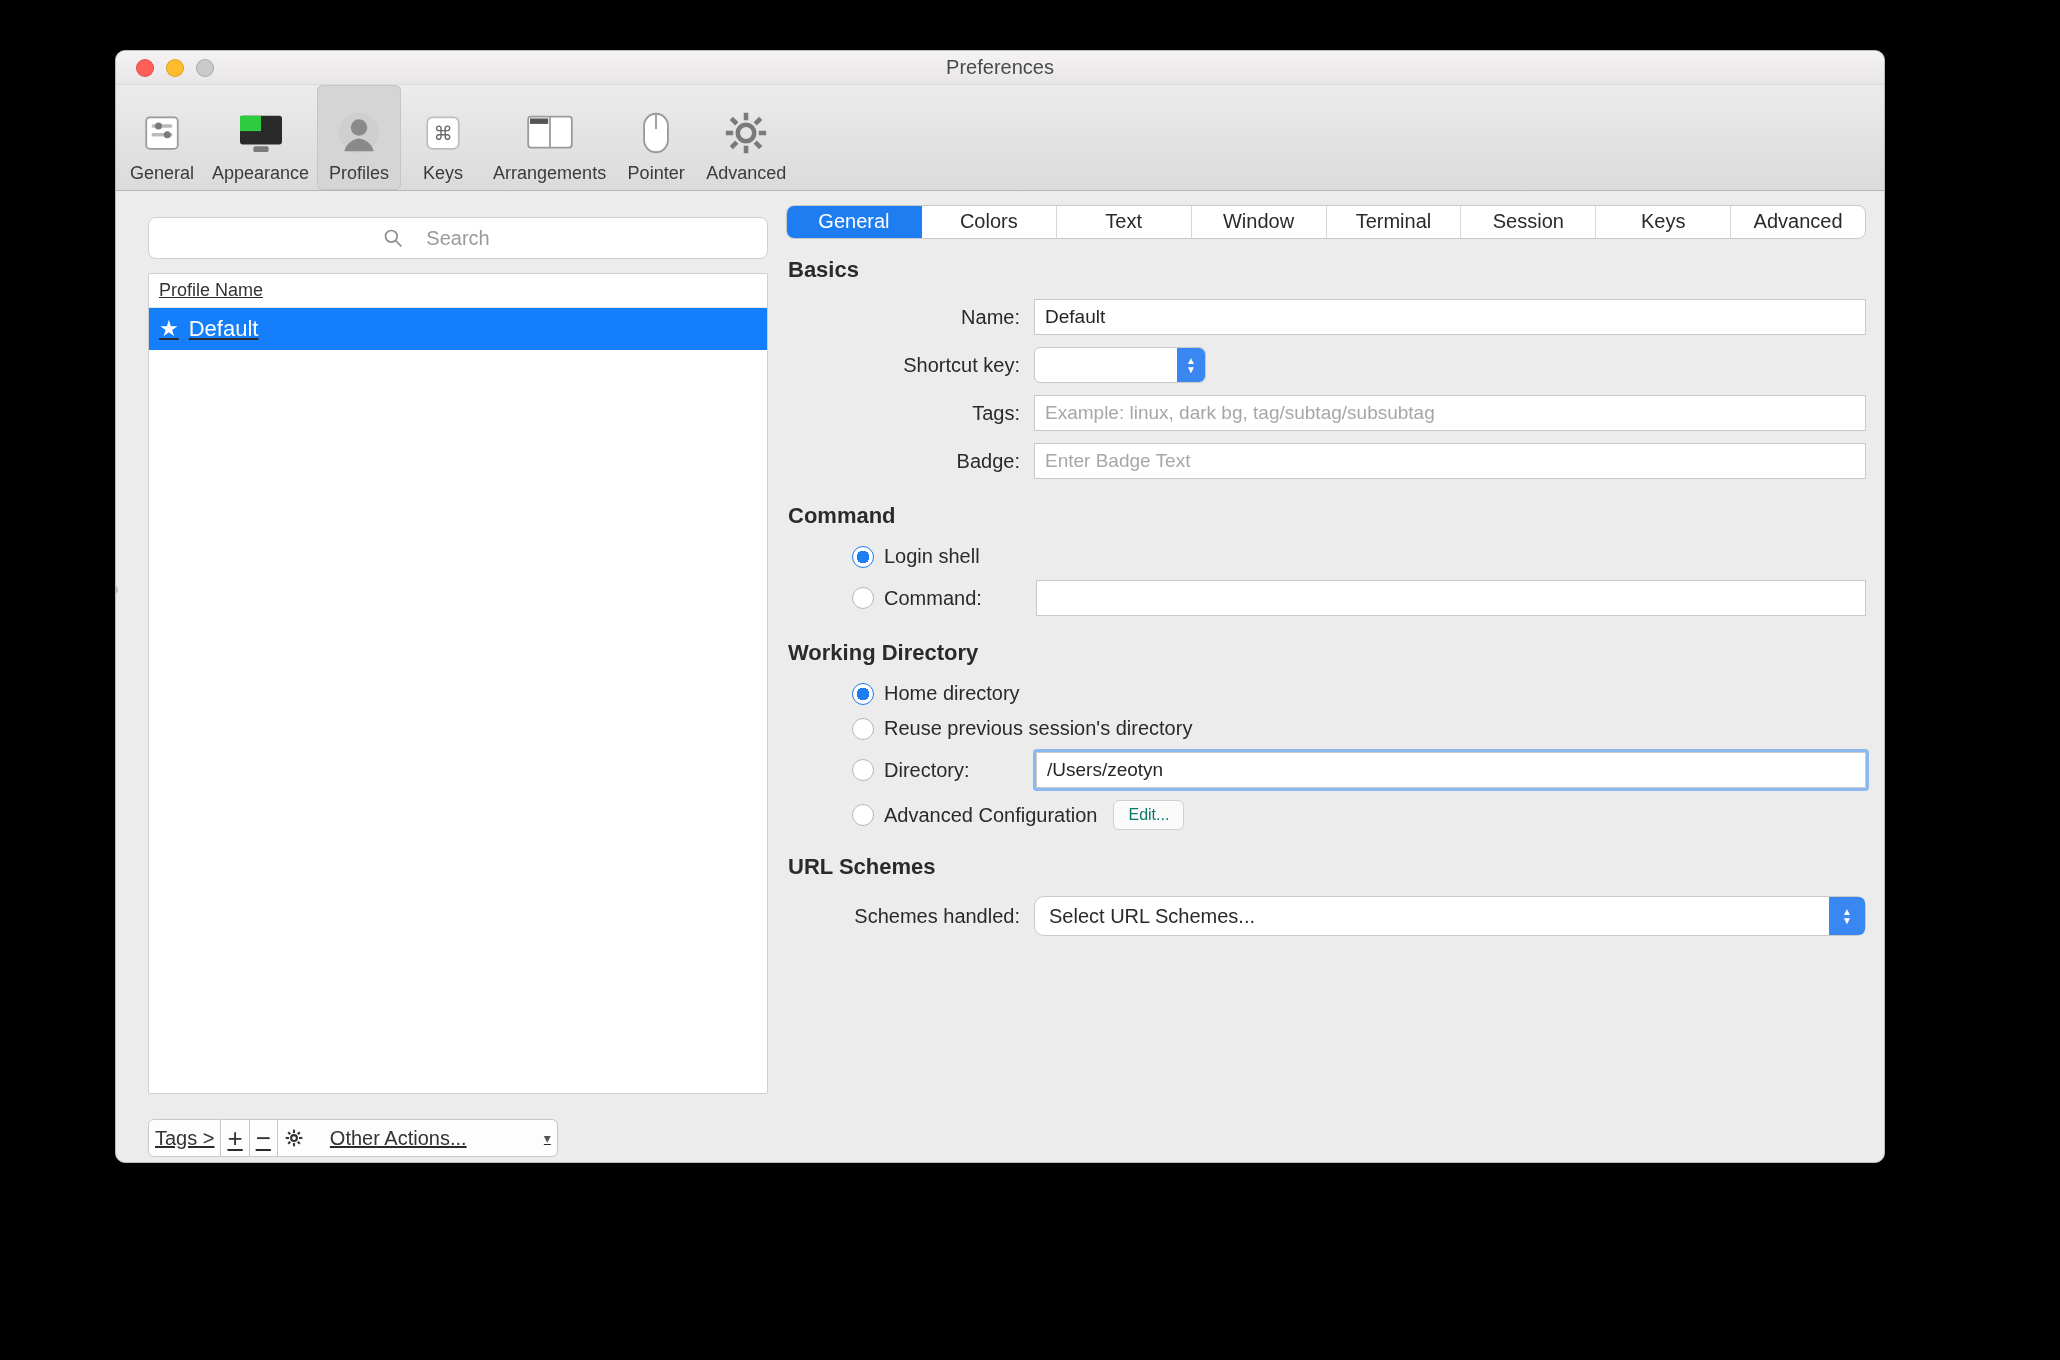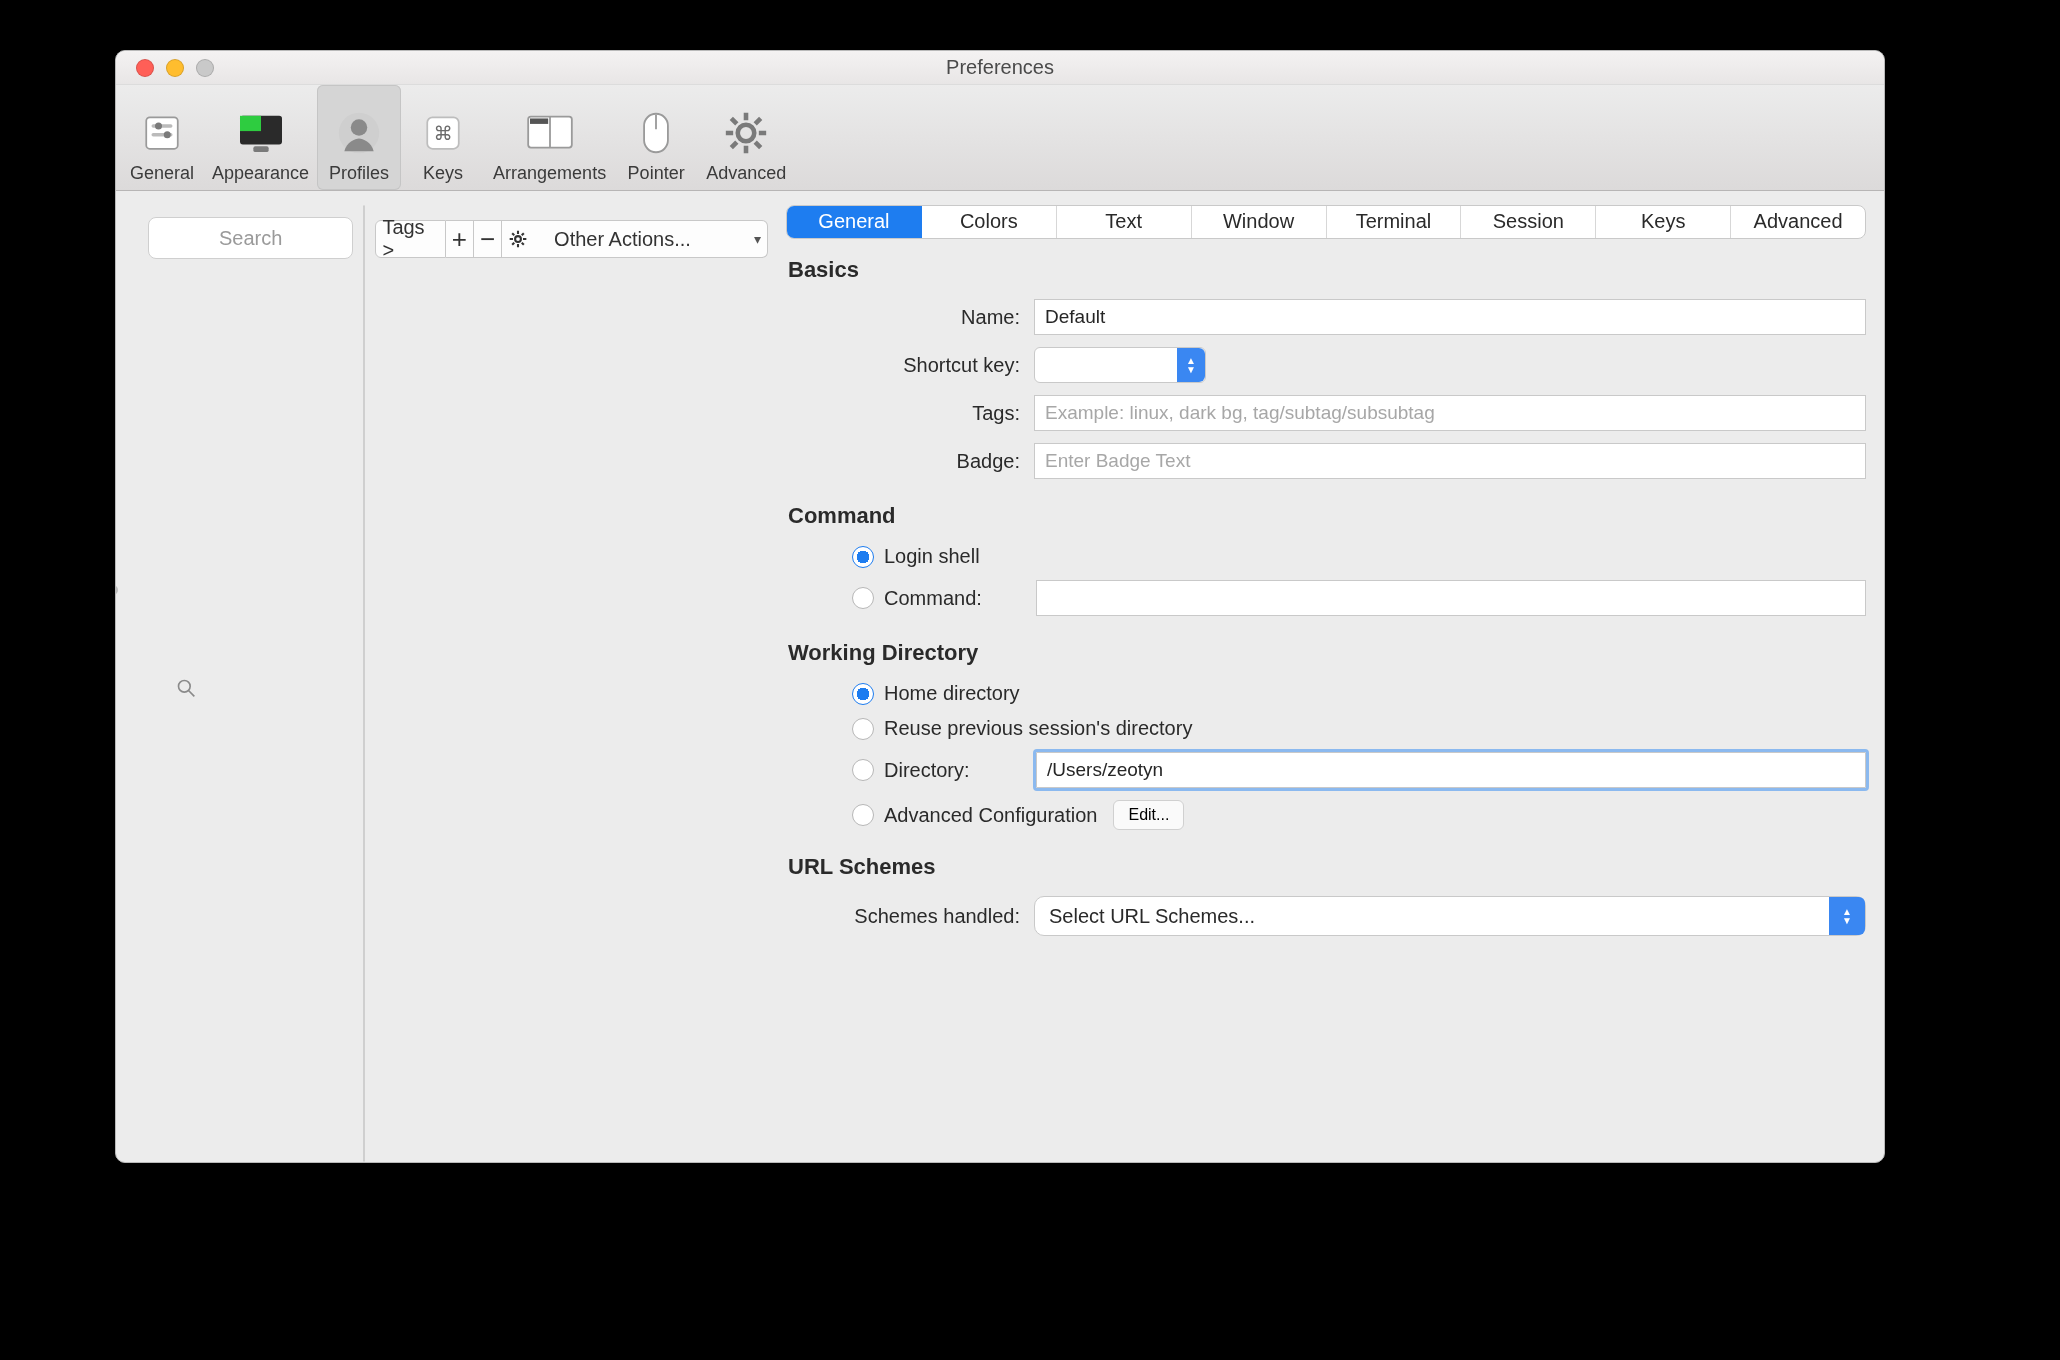--- a/index.html
+++ b/index.html
@@ -70,22 +70,23 @@
   svg { display: block; }
 
   .body {
     display: flex;
     height: calc(100% - 140px);
     padding: 14px 14px 0 14px;
     gap: 18px;
   }
   .leftcol {
     width: 620px;
-    display: flex; flex-direction: row;
+    display: flex; flex-direction: column;
     gap: 10px;
+    text-decoration: underline;
   }
   .searchwrap {
     position: relative;
     margin: 12px 0 4px 0;
   }
   .searchwrap input {
     width: 100%;
     height: 42px;
     border: 1px solid #cfcfcf;
     border-radius: 8px;
@@ -237,21 +238,21 @@
   .focused-input {
     border: 1px solid #c9c9c9;
     outline: 3px solid #8bb9ef;
     outline-offset: 0px;
     border-radius: 1px;
   }
   .editbtn {
     height: 30px; padding: 0 14px;
     border: 1px solid #d0d0d0; background: #fafafa;
     border-radius: 6px;
-    font-size: 16px; color: #000000;
+    font-size: 16px; color: #0f766e;
   }
   .select-wide {
     width: 100%;
     height: 40px;
     border: 1px solid #c9c9c9;
     border-radius: 10px;
     background: #fff;
     display: flex; align-items: center;
     padding: 0 0 0 14px;
     font-size: 20px;

